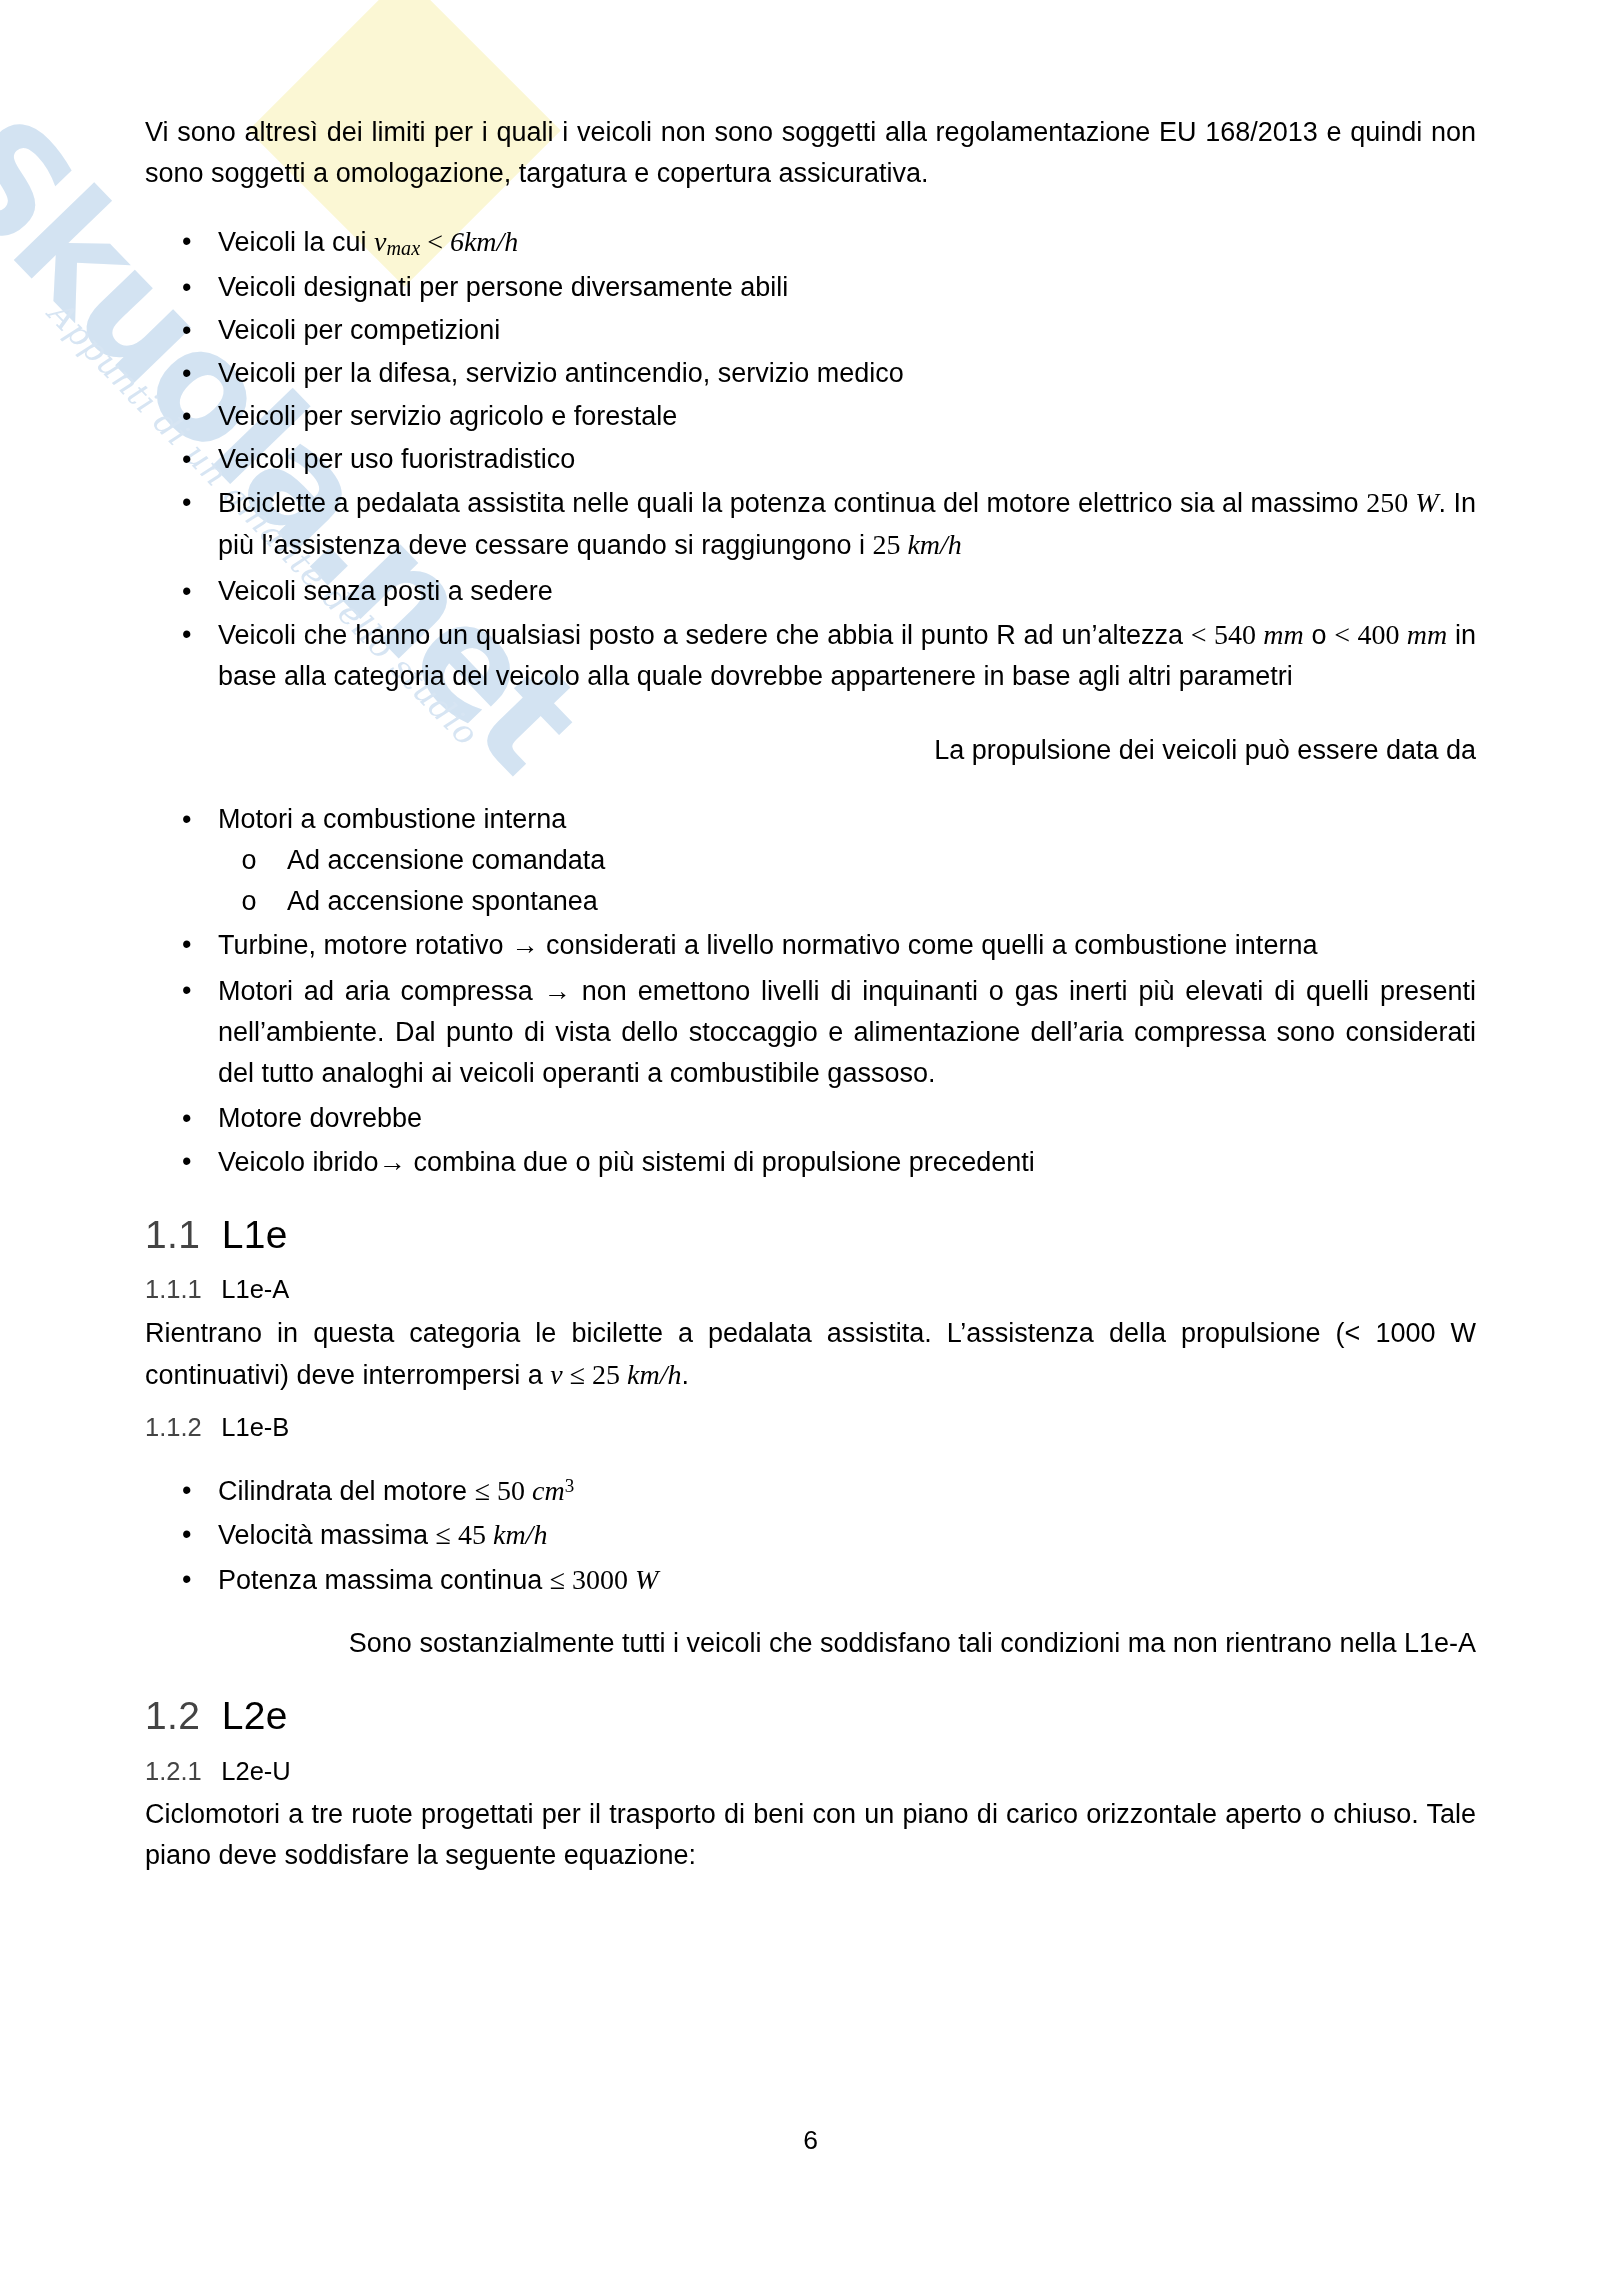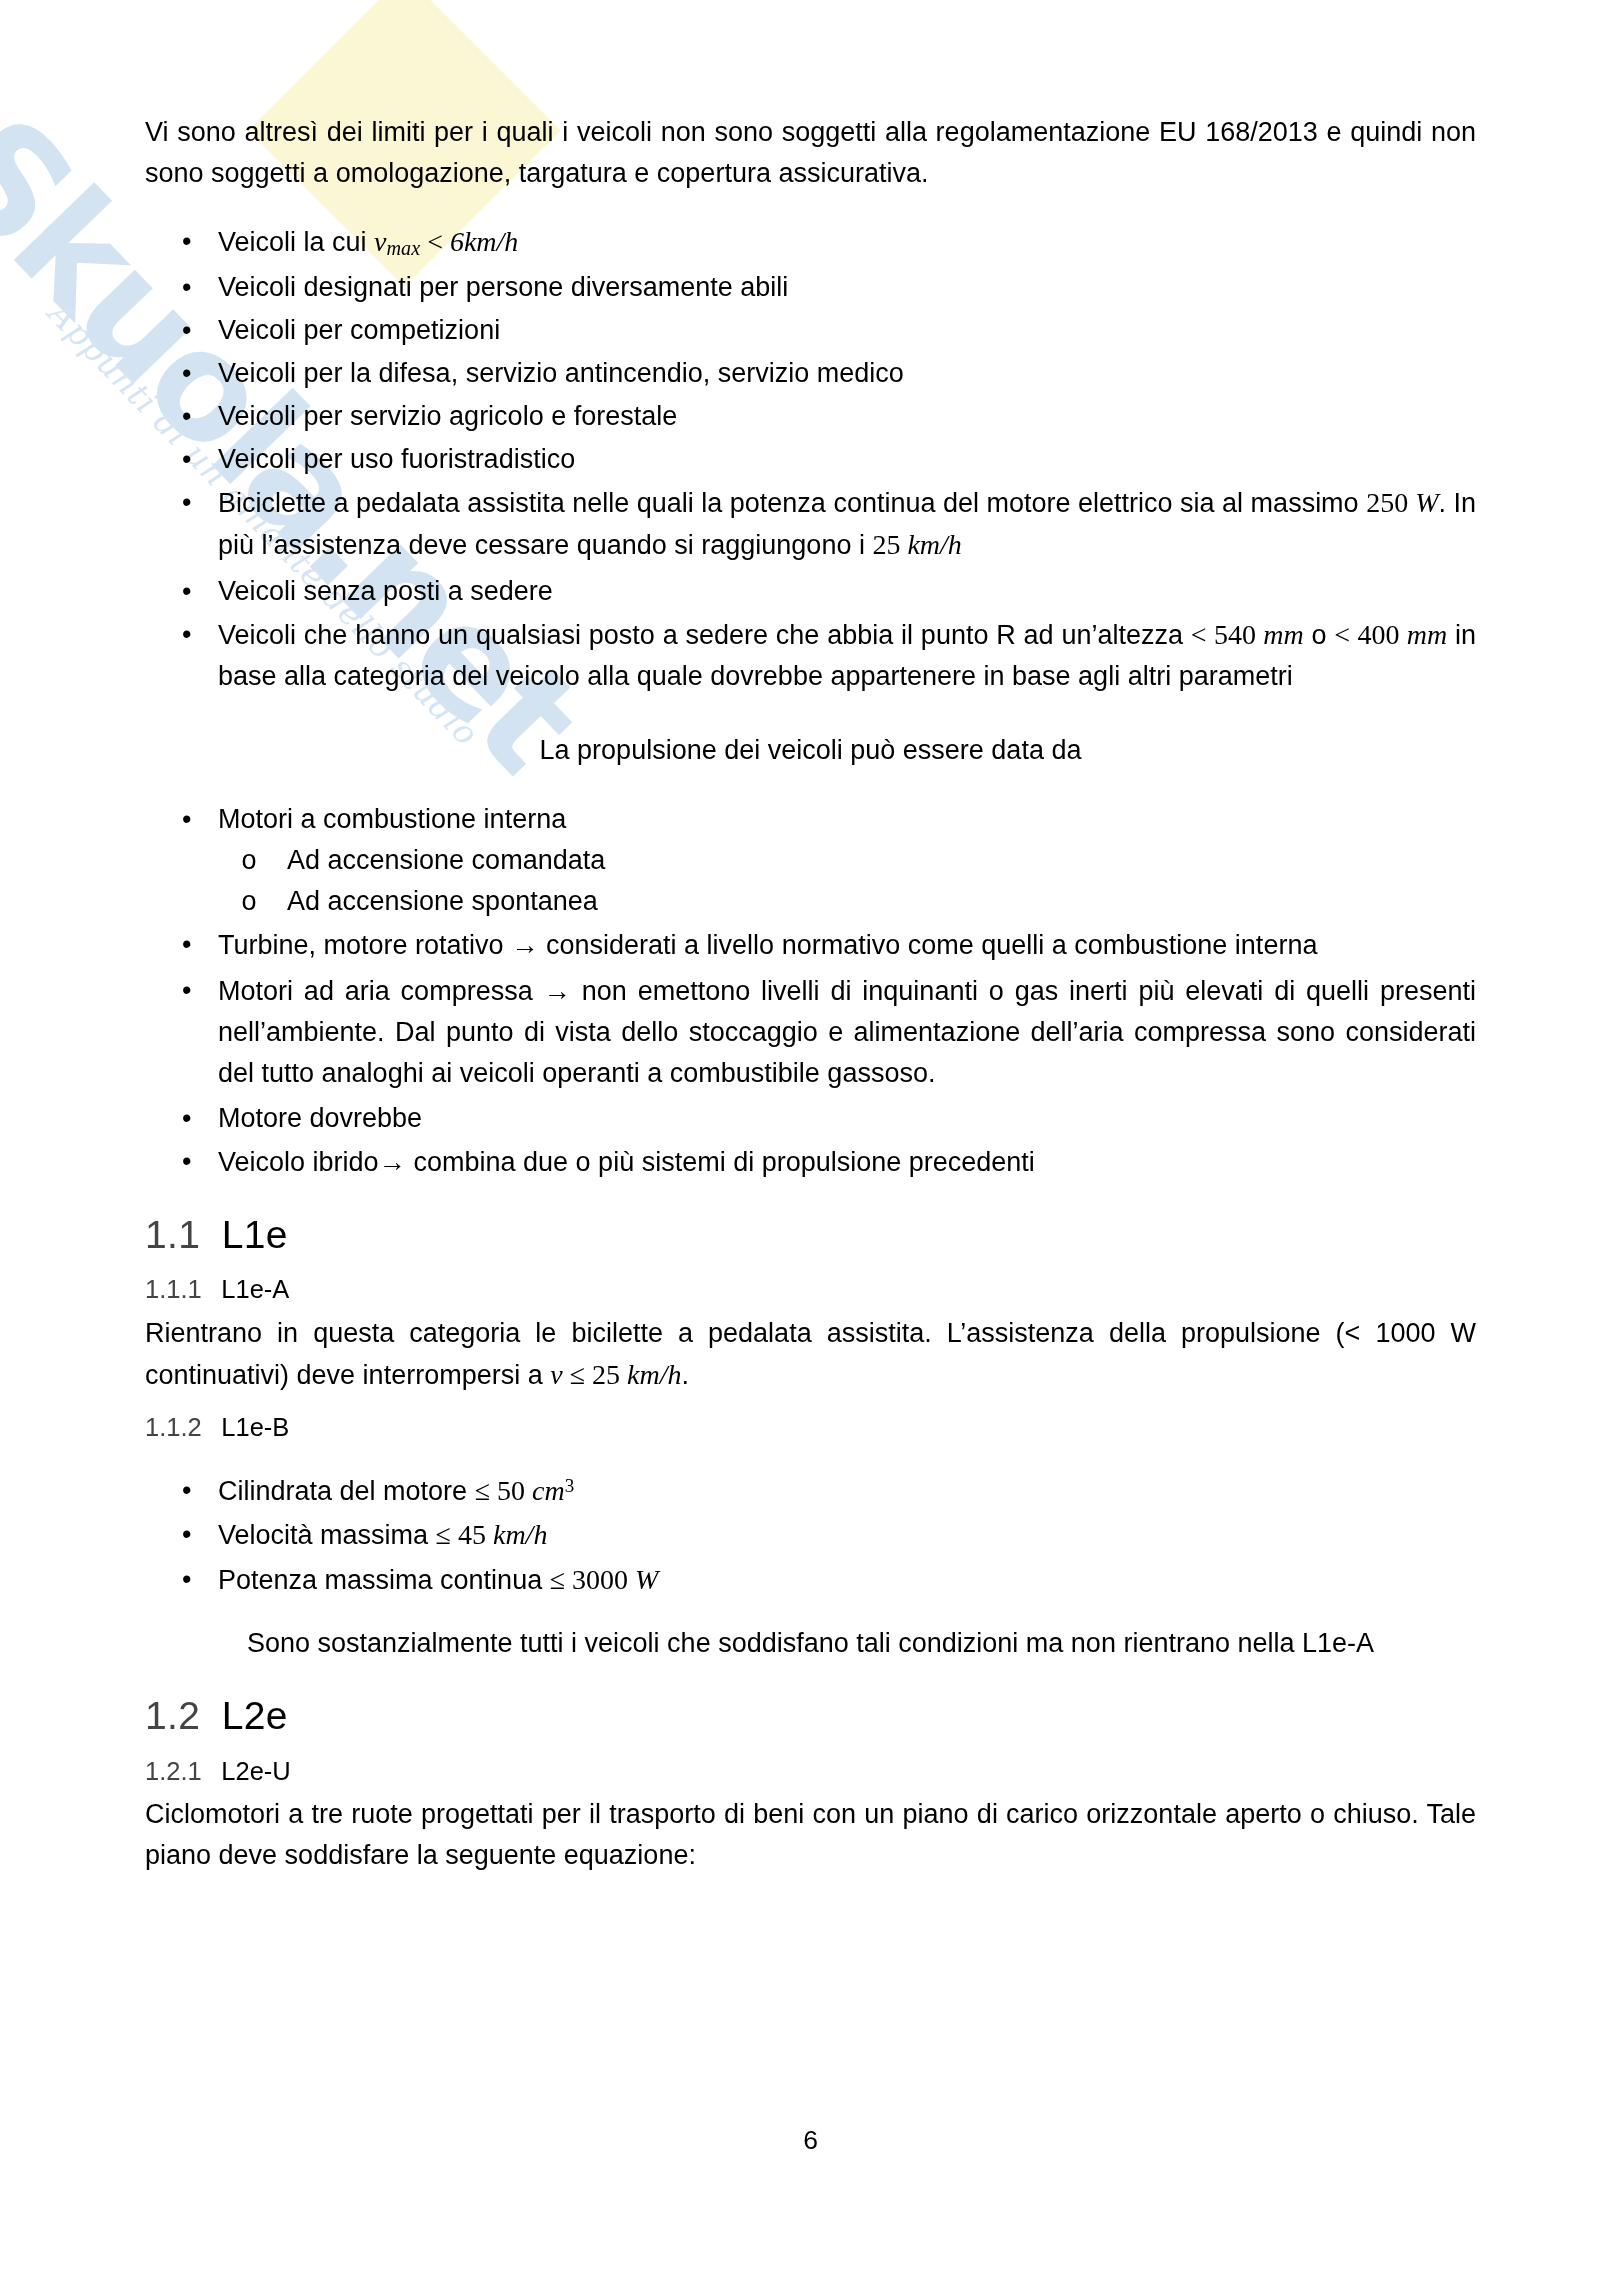--- a/index.html
+++ b/index.html
@@ -65,21 +65,21 @@
     width:1621px;
   }
 
   .para {
     font-size:27px;
     line-height:1.52;
     text-align:justify;
     margin:0 0 7.8px 0;
     color:#000;
   }
-  .para.loose { text-align:center; }
+  .para.loose { text-align:right; }
   .spacer-sm { height:19.6px; }
   .spacer-md { height:29px; }
 
   
   ul.bl, ul.sub {
     list-style:none;
     margin:0;
     padding:0;
   }
   ul.bl > li {

